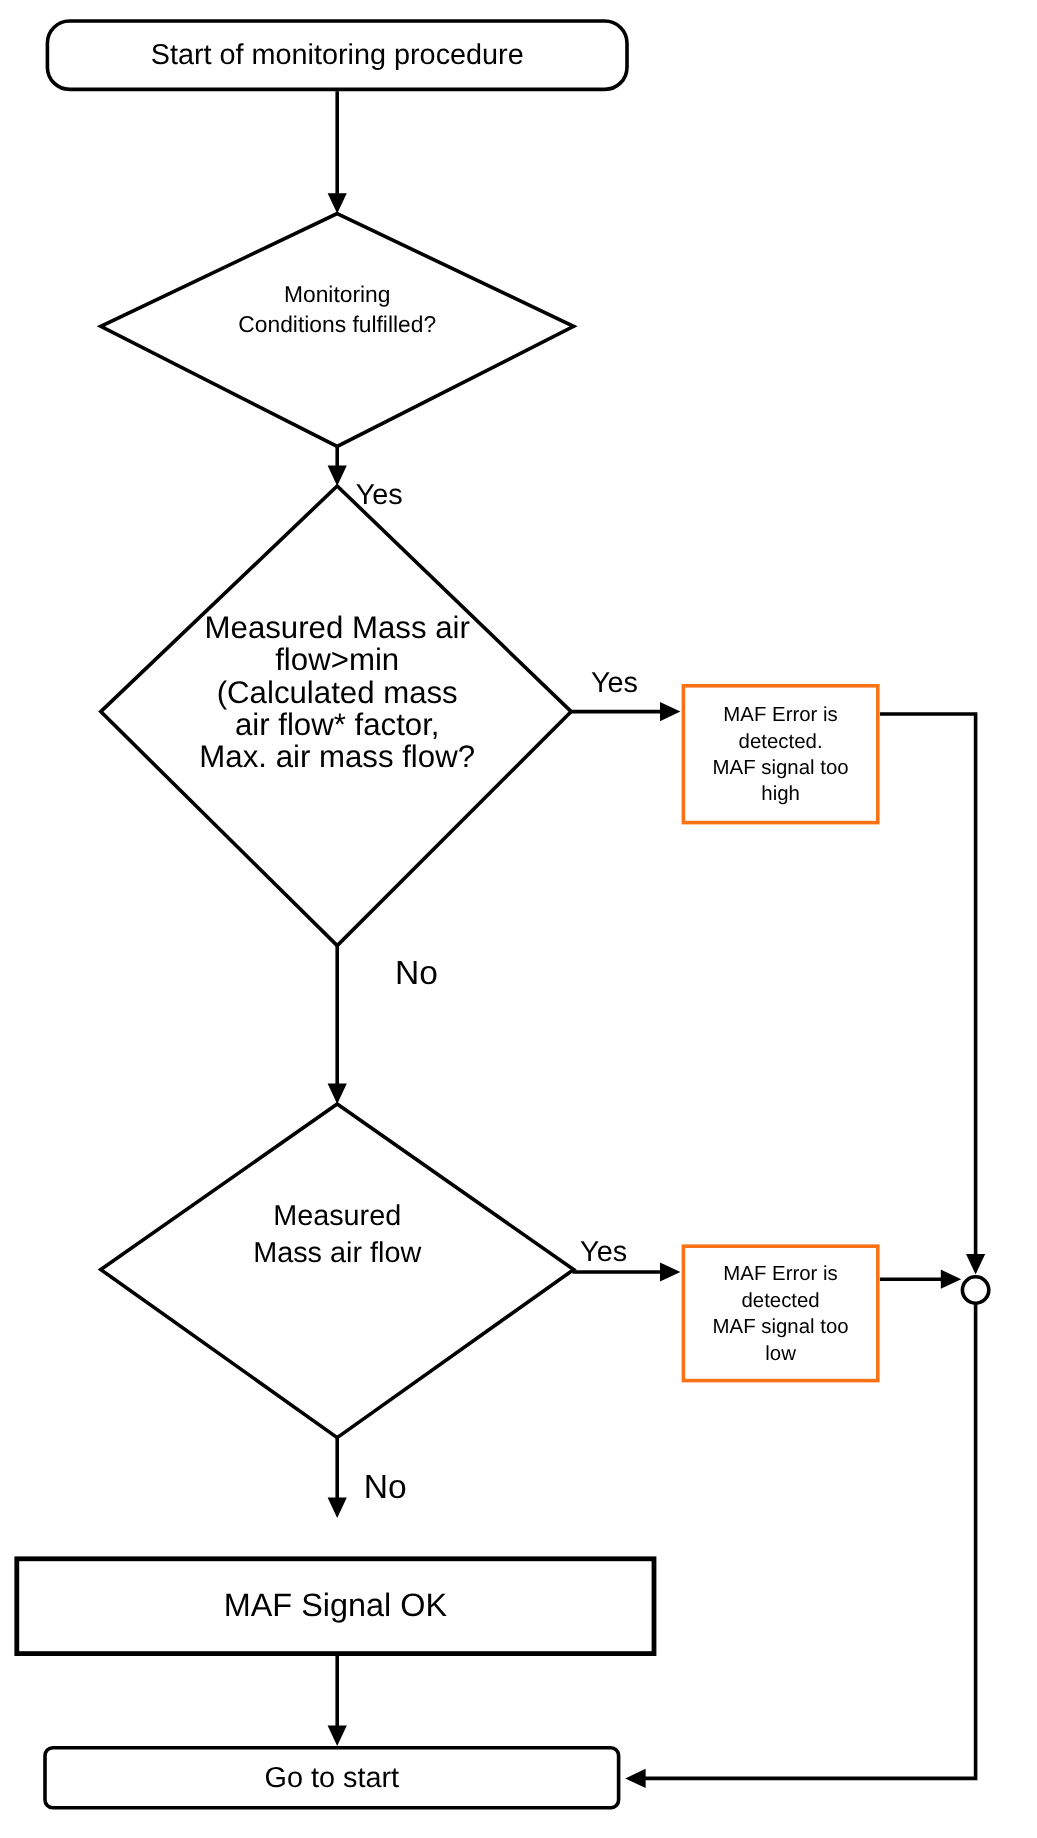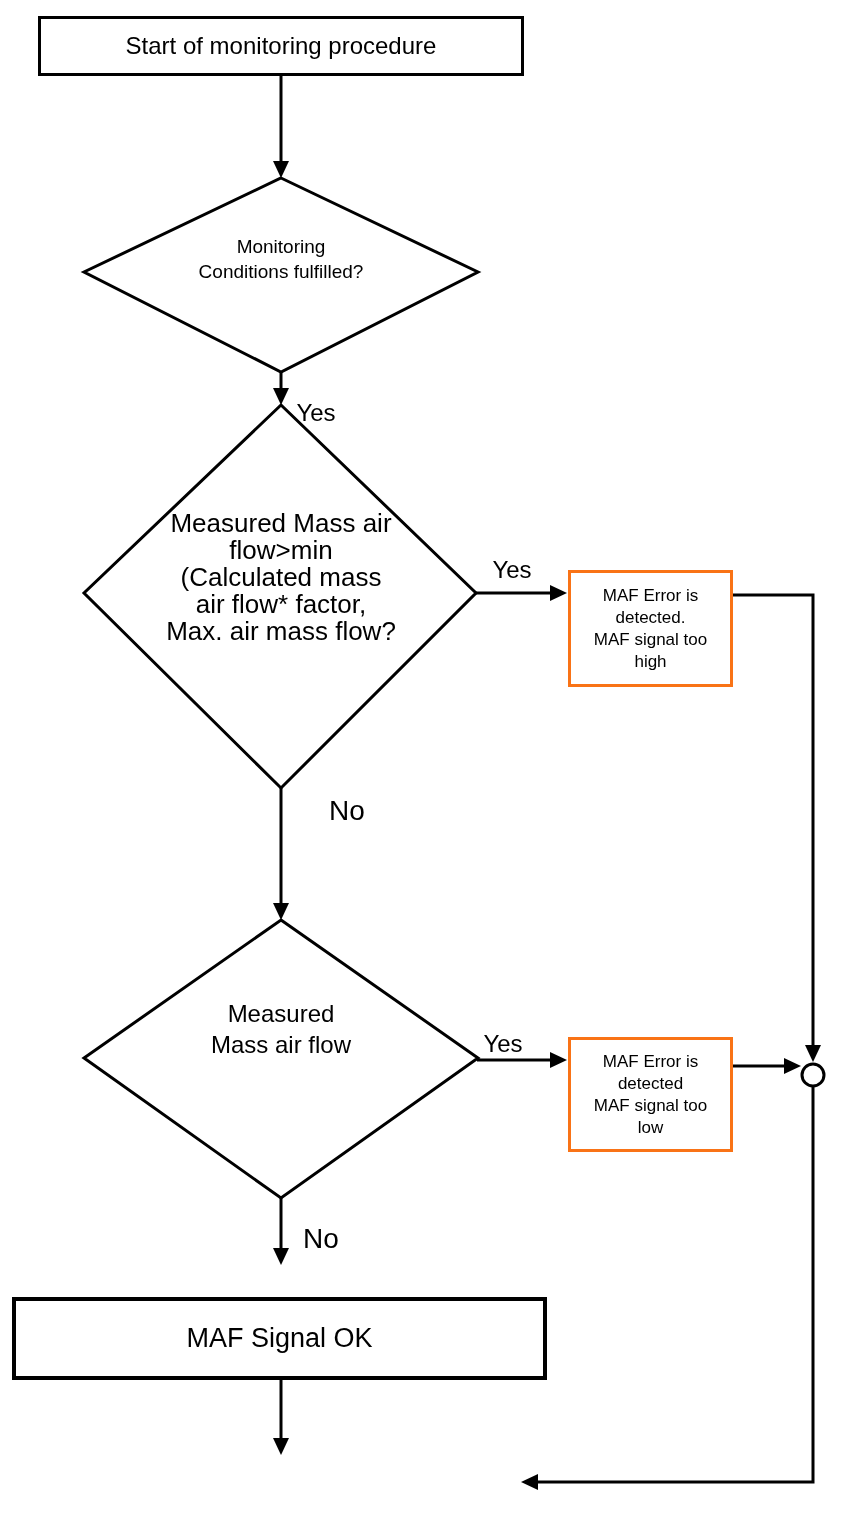--- a/index.html
+++ b/index.html
@@ -23,21 +23,21 @@
     position: absolute;
     display: flex;
     align-items: center;
     justify-content: center;
     text-align: center;
     background: #ffffff;
     white-space: pre-line;
   }
   .terminal {
     border: 3px solid #000000;
-    border-radius: 0;
+    border-radius: 20px;
     font-size: 24px;
   }
   .process {
     border: 3px solid #f97316;
     font-size: 17px;
     line-height: 22px;
   }
   .process-big {
     border: 4px solid #000000;
     font-size: 27px;
@@ -127,20 +127,23 @@
     <span>MAF Error is
 detected
 MAF signal too
 low</span>
   </div>
 
   <div class="node process-big" style="left:12px; top:1265px; width:535px; height:83px;margin-top:32px;">
     <span>MAF Signal OK</span>
   </div>
 
+  <div class="node terminal" style="left:36px; top:1455px; width:481px; height:53px; border-radius:8px;">
+    <span>Go to start</span>
+  </div>
 
   <div class="diamond-label fs19t" style="left:281px; top:259px;">Monitoring
 Conditions fulfilled?</div>
 
   <div class="diamond-label fs19" style="left:281px; top:577px;">Measured Mass air
 flow&gt;min
 (Calculated mass
 air flow* factor,
 Max. air mass flow?</div>
 

